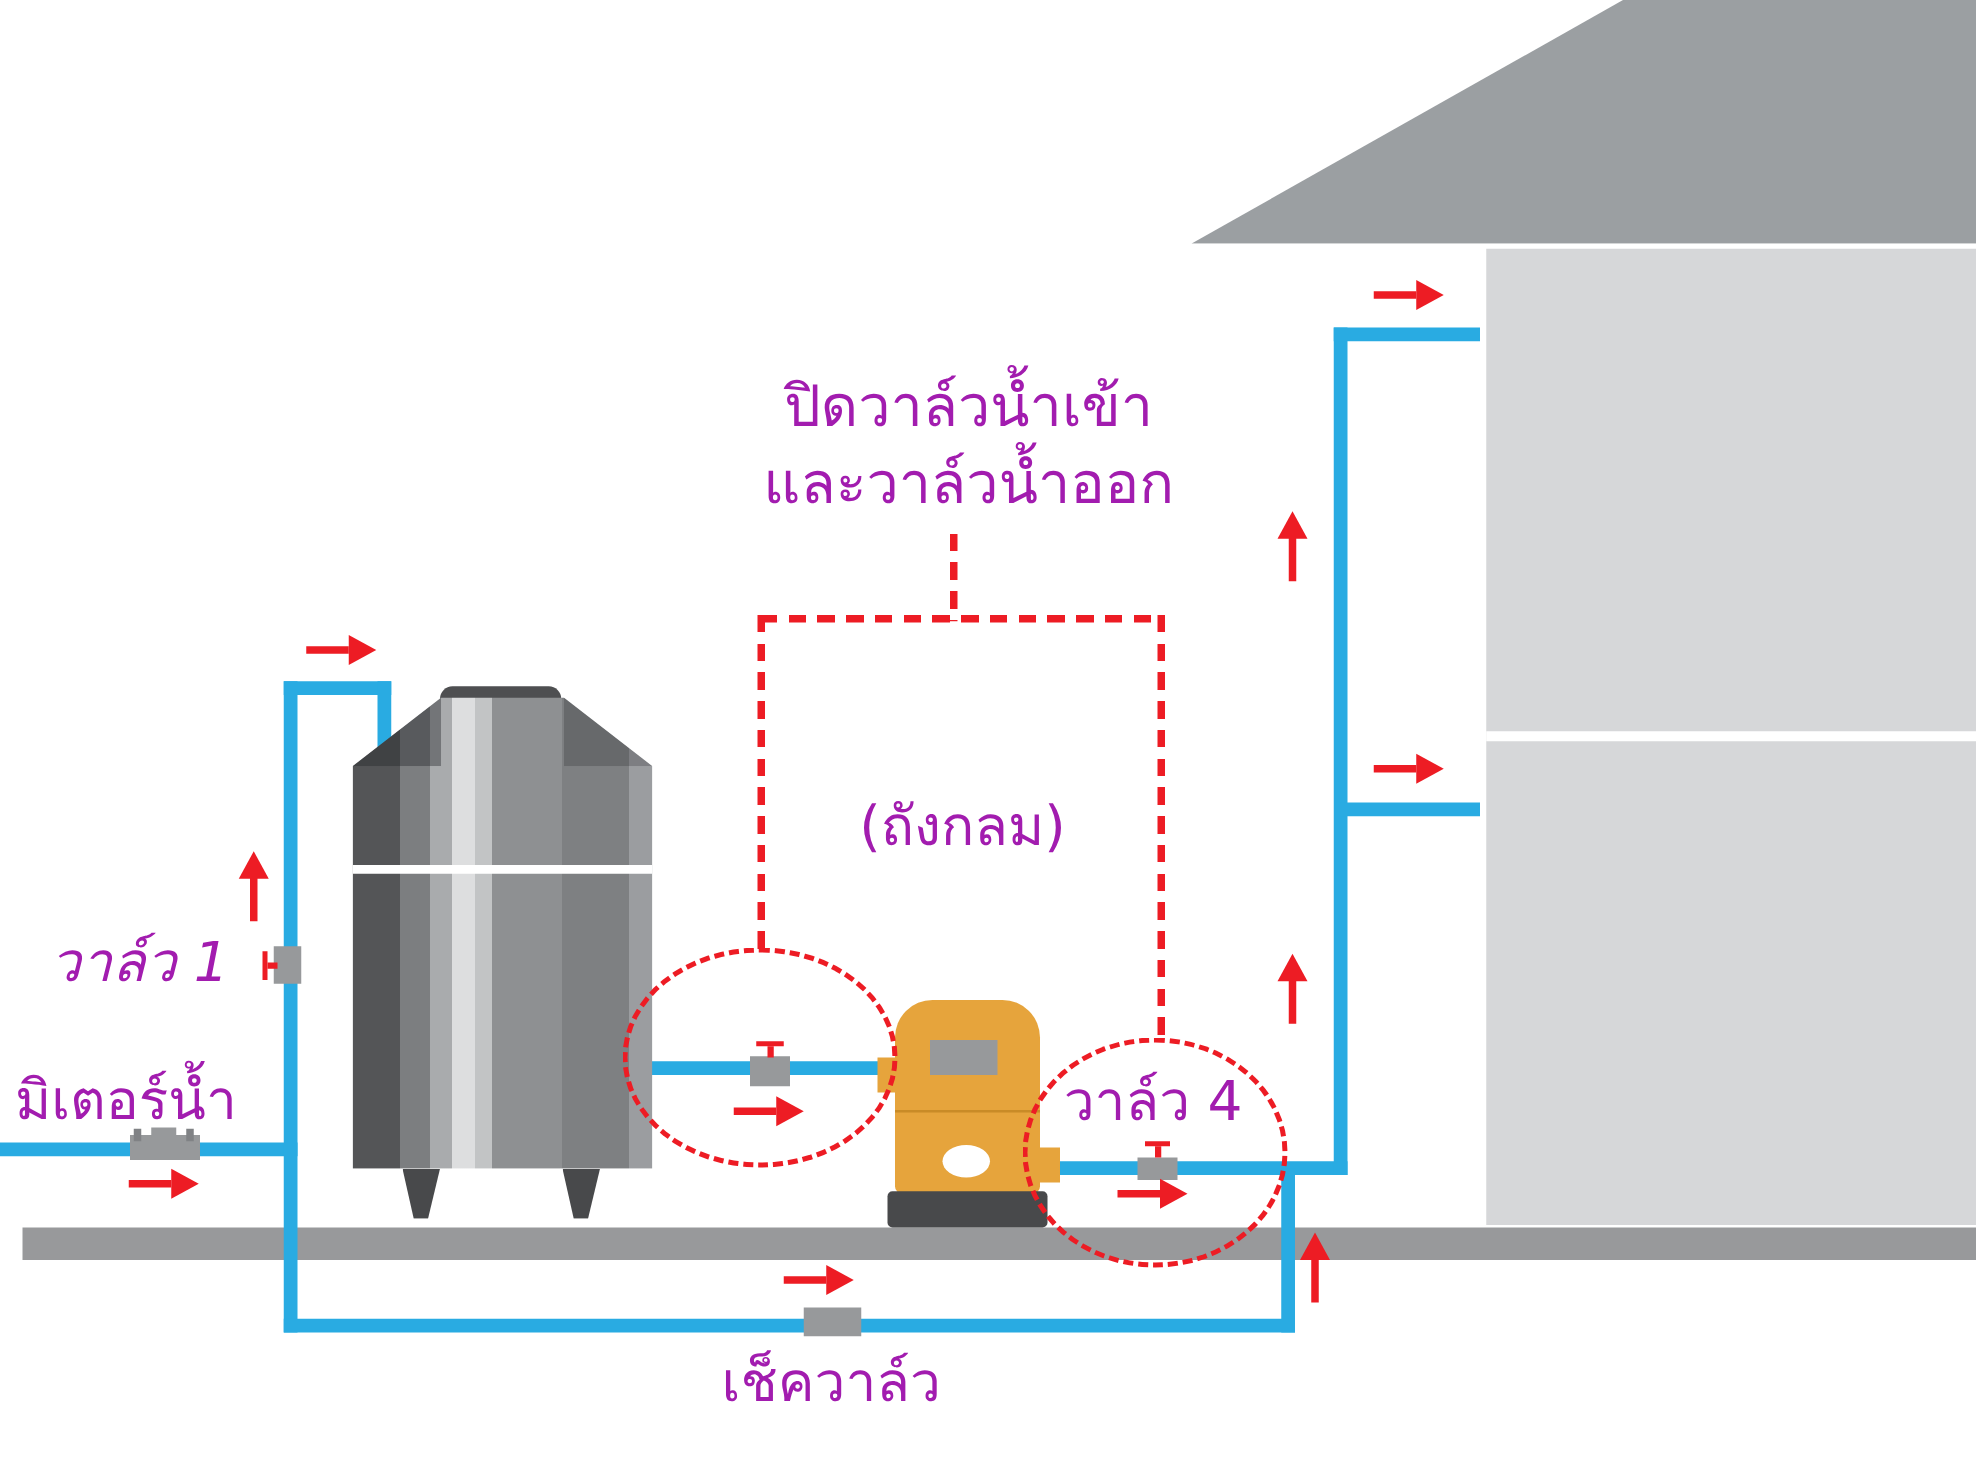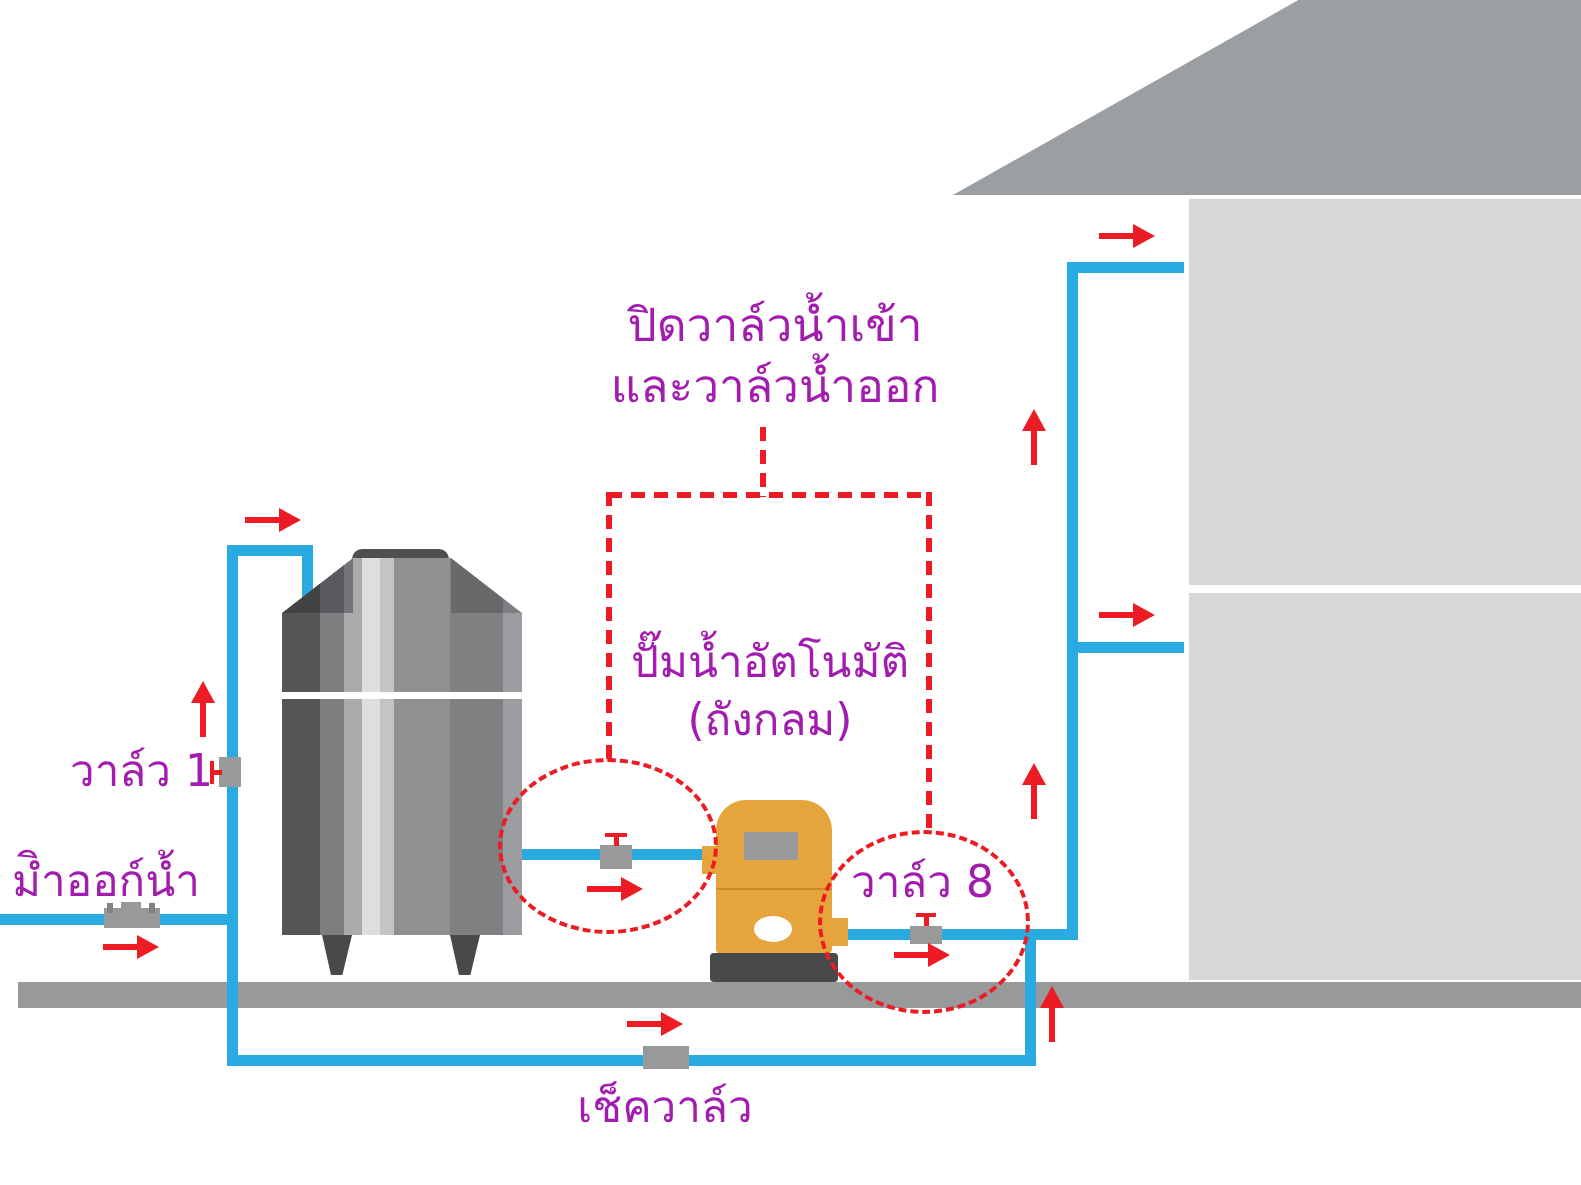--- a/index.html
+++ b/index.html
@@ -149,23 +149,22 @@
   <div class="dash-ellipse" style="left:498px;top:758px;width:212px;height:168px;"></div>
   <div class="dash-ellipse" style="left:818px;top:830px;width:204px;height:176px;"></div>
 
 
   <div class="txt center" style="left:555px;top:295px;width:440px;font-size:46px;">
     <div>ปิดวาล์วน้ำเข้า</div>
     <div>และวาล์วน้ำออก</div>
   </div>
 
   <div class="txt center" style="left:590px;top:633px;width:360px;">
-    <div>ปั๊มน้ำอัตโนมัติ</div>
     <div>(ถังกลม)</div>
   </div>
 
-  <div class="txt" style="left:40px;top:742px;width:173px;text-align:right;">วาล์ว 1</div>
-  <div class="txt" style="left:12px;top:852px;">มิำออก์น้ำ</div>
-  <div class="txt center" style="left:830px;top:853px;width:185px;">วาล์ว 8</div>
+  <div class="txt" style="left:40px;top:742px;width:173px;font-style:italic;">วาล์ว 1</div>
+  <div class="txt" style="left:12px;top:852px;">มิเตอร์น้ำ</div>
+  <div class="txt center" style="left:830px;top:853px;width:185px;">วาล์ว 4</div>
   <div class="txt center" style="left:565px;top:1078px;width:200px;">เช็ควาล์ว</div>
 
 
 </div>
 
 </body></html>

